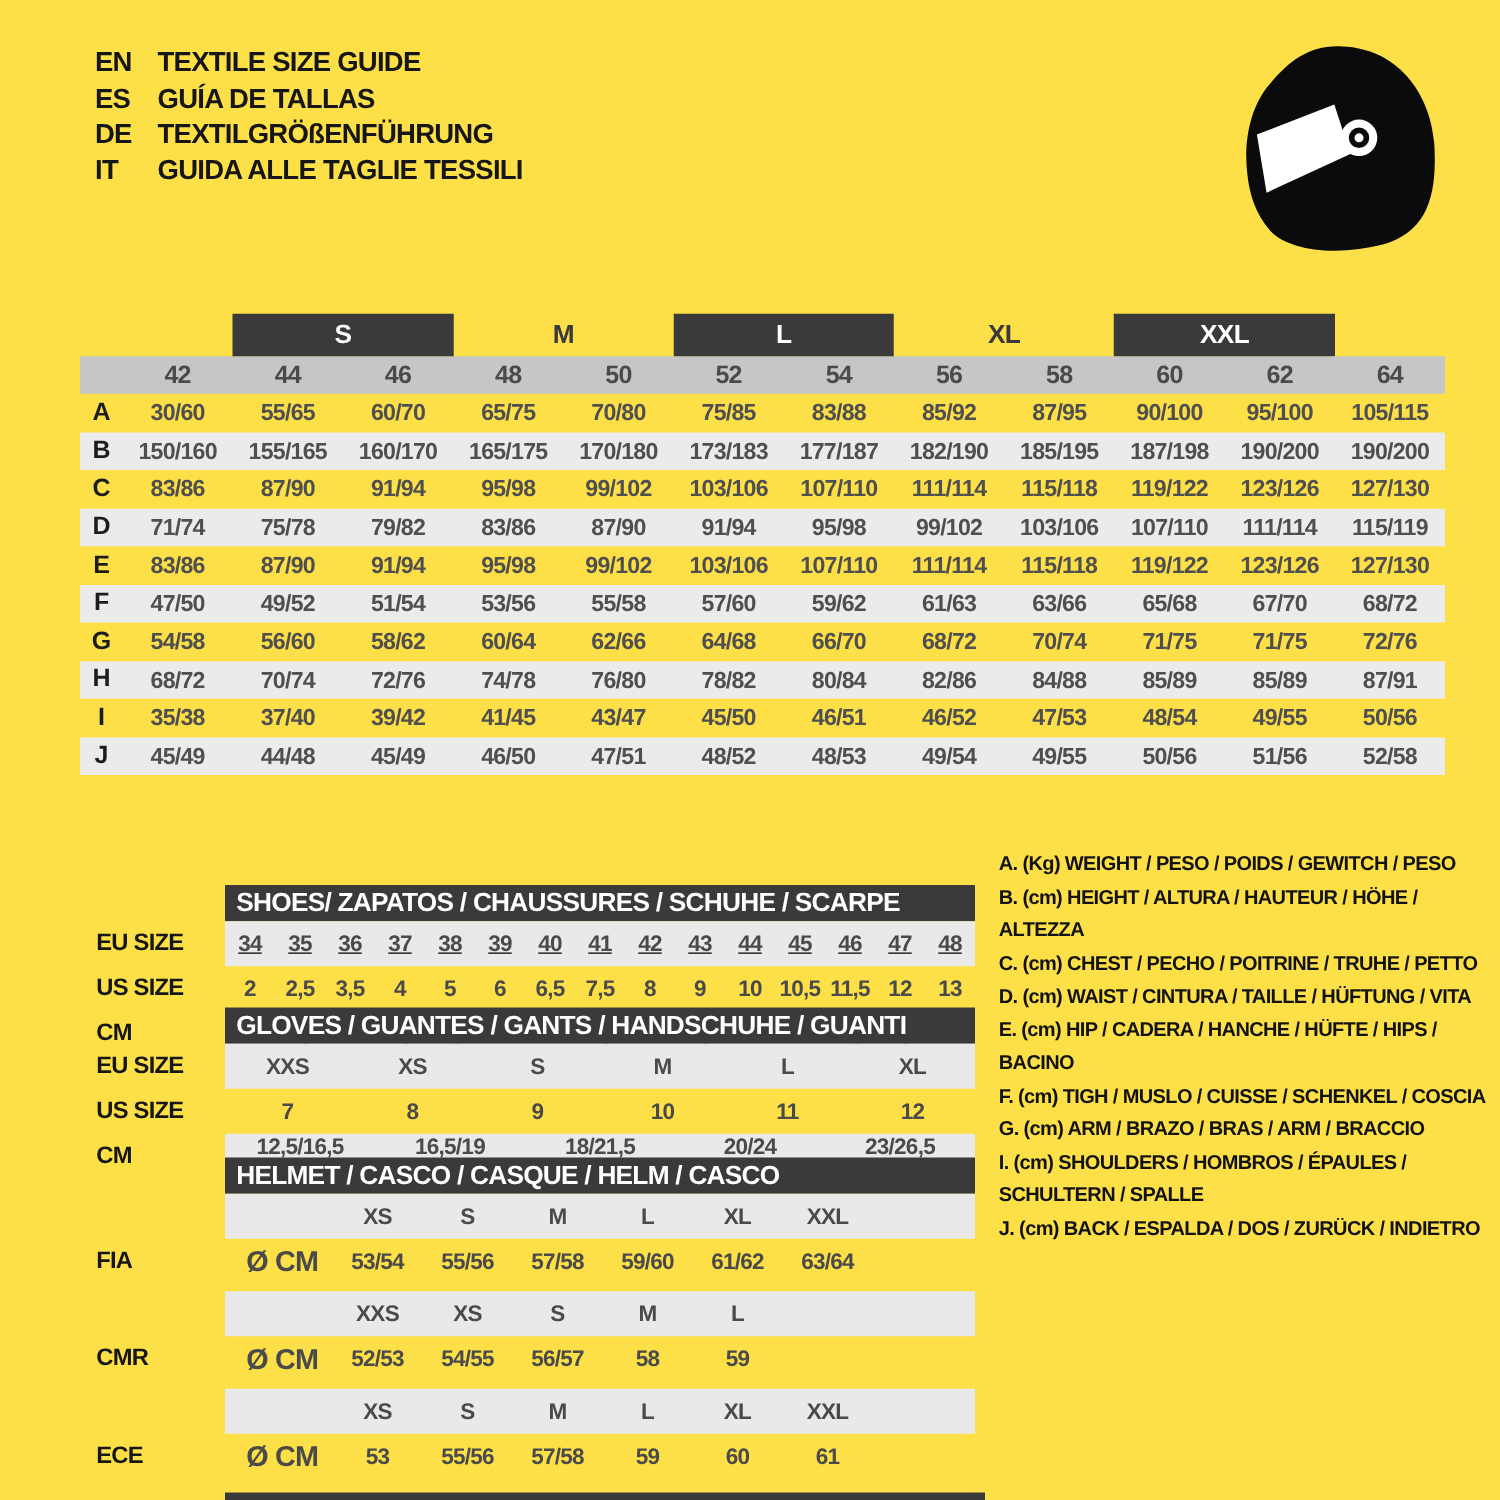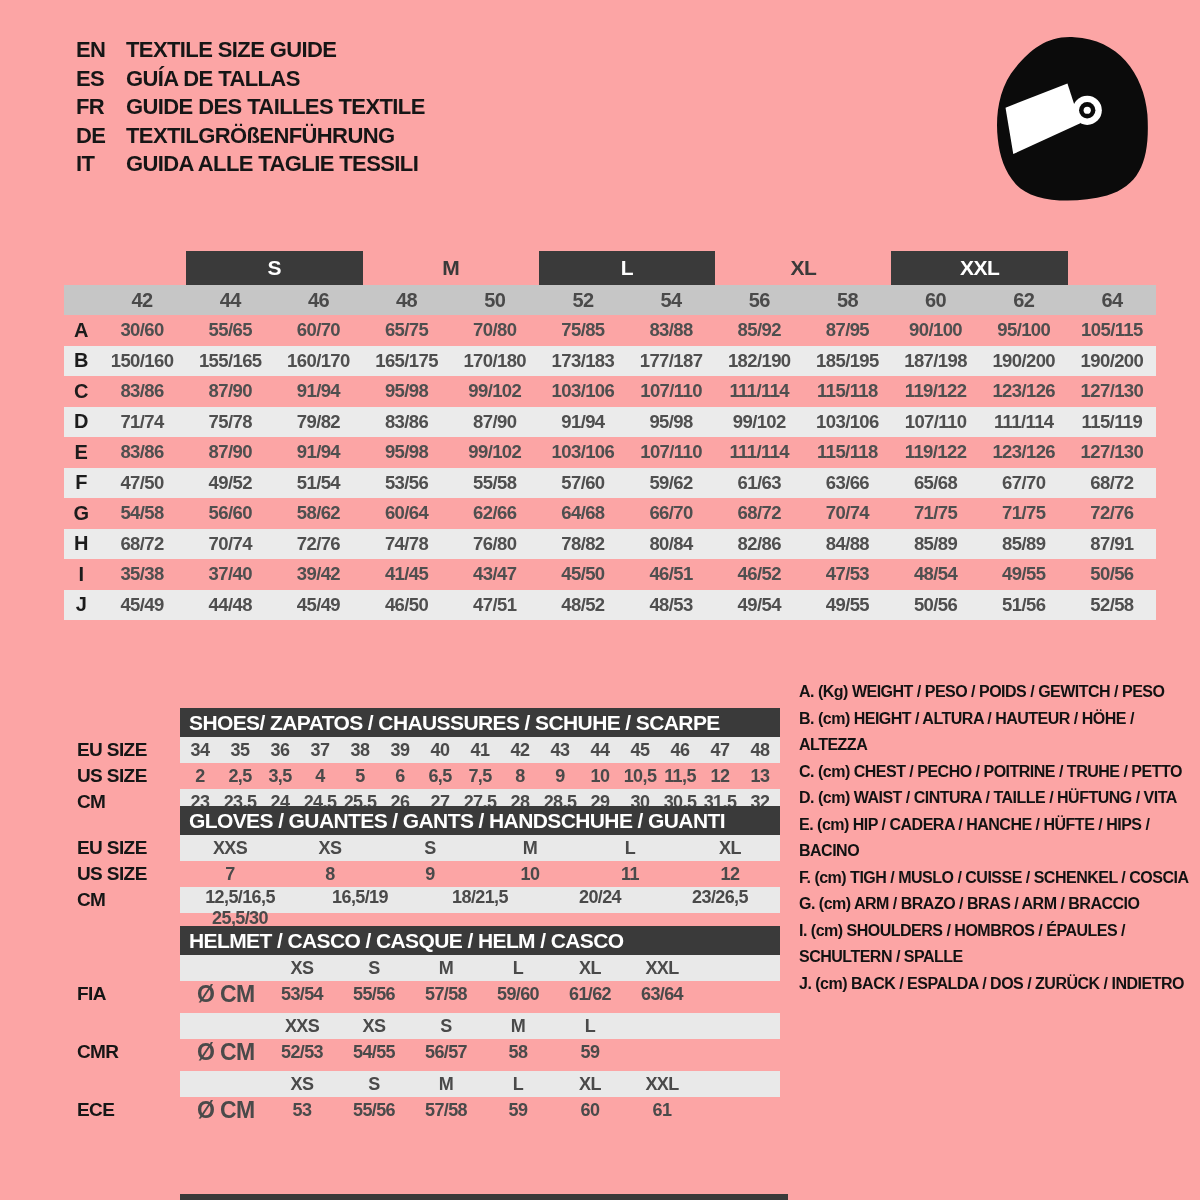--- a/index.html
+++ b/index.html
@@ -1,18 +1,18 @@
 <!DOCTYPE html>
 <html><head>
 <meta charset="utf-8">
 <style>
   * { margin:0; padding:0; box-sizing:border-box; }
   html,body { width:1200px; height:1200px; background:#fff; overflow:hidden;
               font-family:"Liberation Sans", sans-serif; }
-  .page { position:relative; width:1200px; height:1200px; background:#fca5a5; overflow:hidden; }
+  .page { position:relative; width:1200px; height:1200px; background:#fde047; overflow:hidden; }
 
   
   .langs { position:absolute; left:76px; top:36px; }
   .lang-row { display:flex; font-weight:700; font-size:22px; line-height:28.5px;
               color:#161616; letter-spacing:-0.6px; }
   .lang-code { width:50px; }
 
   
   .helmet-logo { position:absolute; left:978px; top:28px; width:172px; height:180px; }
 
@@ -27,21 +27,21 @@
   .st-datarow { height:30.5px; font-weight:700; font-size:18.5px; color:#4f4f4f; }
   .st-datarow.striped { background:#ebebeb; }
   .st-letter { color:#1c1c1c; font-size:20px; text-align:center; letter-spacing:-0.5px; }
   .st-cell { text-align:center; white-space:nowrap; letter-spacing:-0.6px; }
 
   
   .btable { position:absolute; left:64px; width:716px; }
   .bt-title { margin-left:116px; height:29px; background:#3a3a3a; color:#fff; font-weight:700;
               font-size:21px; letter-spacing:-0.6px; display:flex; align-items:center; padding-left:9px;
               white-space:nowrap; }
-  .bt-row { display:flex; align-items:center; height:26px; }
+  .bt-row { display:flex; align-items:center; height:36px; }
   .bt-label { width:116px; font-weight:700; font-size:19px; color:#161616;
               letter-spacing:-0.6px; padding-left:13px; white-space:nowrap; }
   .bt-content { width:600px; height:100%; display:grid; align-items:center; }
   .bt-row.striped .bt-content { background:#e9e9e9; }
   .bt-cell { text-align:center; font-weight:700; font-size:18px; color:#4a4a4a;
              letter-spacing:-0.6px; white-space:nowrap; }
   .unit-cell { text-align:left; padding-left:17px; font-size:23px; }
   .hgap { height:6px; }
 
   
@@ -58,24 +58,20 @@
 <div class="page">
 
   <div class="langs">
       <div class="lang-row">
         <span class="lang-code">EN</span>
         <span class="lang-label">TEXTILE SIZE GUIDE</span>
       </div>
       <div class="lang-row">
         <span class="lang-code">ES</span>
         <span class="lang-label">GUÍA DE TALLAS</span>
-      </div>
-      <div class="lang-row">
-        <span class="lang-code">FR</span>
-        <span class="lang-label">GUIDE DES TAILLES TEXTILE</span>
       </div>
       <div class="lang-row">
         <span class="lang-code">DE</span>
         <span class="lang-label">TEXTILGRÖßENFÜHRUNG</span>
       </div>
       <div class="lang-row">
         <span class="lang-code">IT</span>
         <span class="lang-label">GUIDA ALLE TAGLIE TESSILI</span>
       </div>
     </div>
@@ -262,21 +258,21 @@
         <div class="st-cell">51/56</div>
         <div class="st-cell">52/58</div>
       </div>
     </div>
 
   <div class="btable" style="top:708px;">
     <div class="bt-title">SHOES/ ZAPATOS / CHAUSSURES / SCHUHE / SCARPE</div>
     <div>
         <div class="bt-row striped">
           <div class="bt-label">EU SIZE</div>
-          <div class="bt-content" style="grid-template-columns: repeat(15, 1fr);">
+          <div class="bt-content" style="grid-template-columns: repeat(15, 1fr); text-decoration: underline;">
             <div class="bt-cell">34</div>
             <div class="bt-cell">35</div>
             <div class="bt-cell">36</div>
             <div class="bt-cell">37</div>
             <div class="bt-cell">38</div>
             <div class="bt-cell">39</div>
             <div class="bt-cell">40</div>
             <div class="bt-cell">41</div>
             <div class="bt-cell">42</div>
             <div class="bt-cell">43</div>

